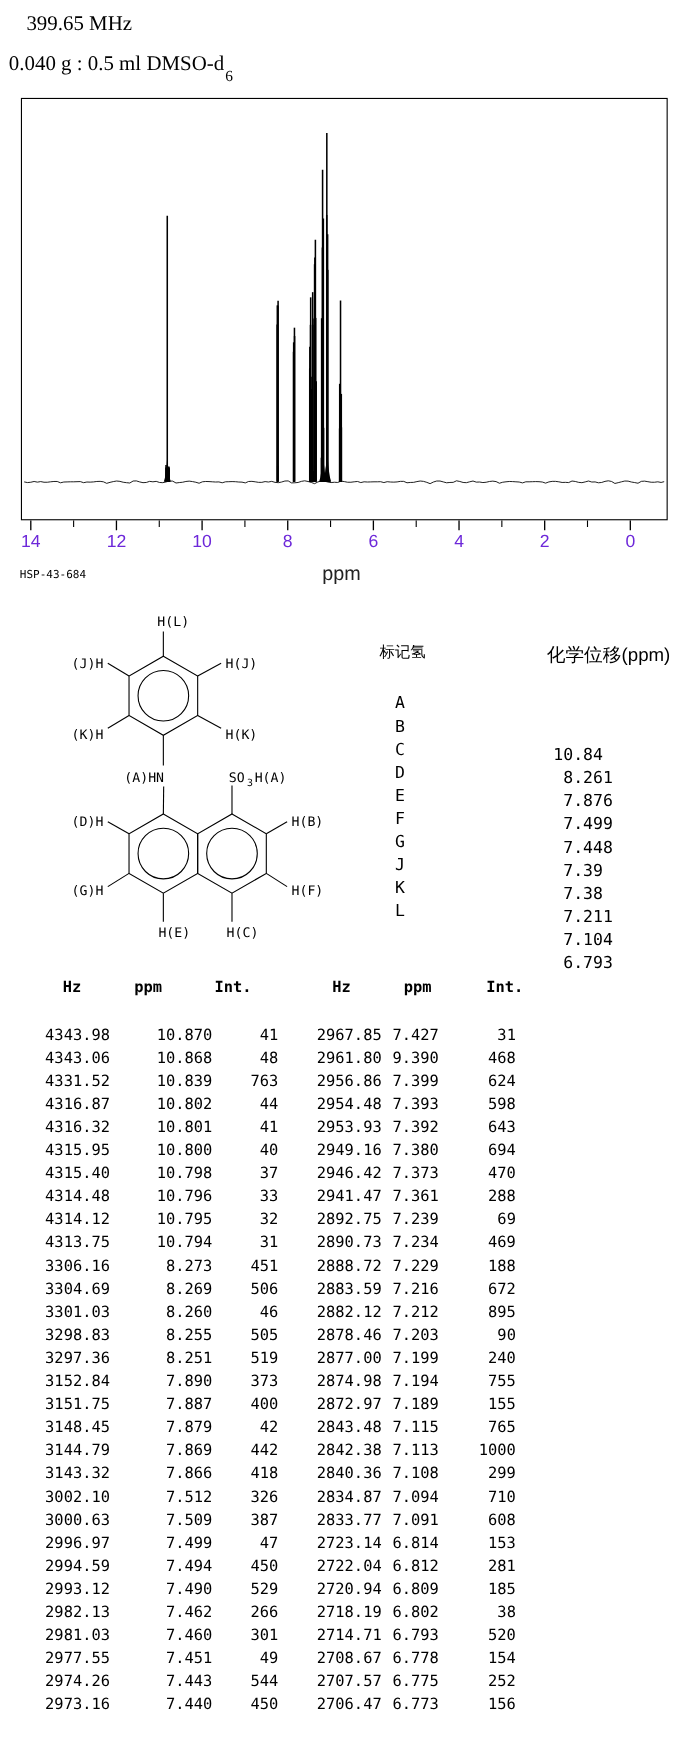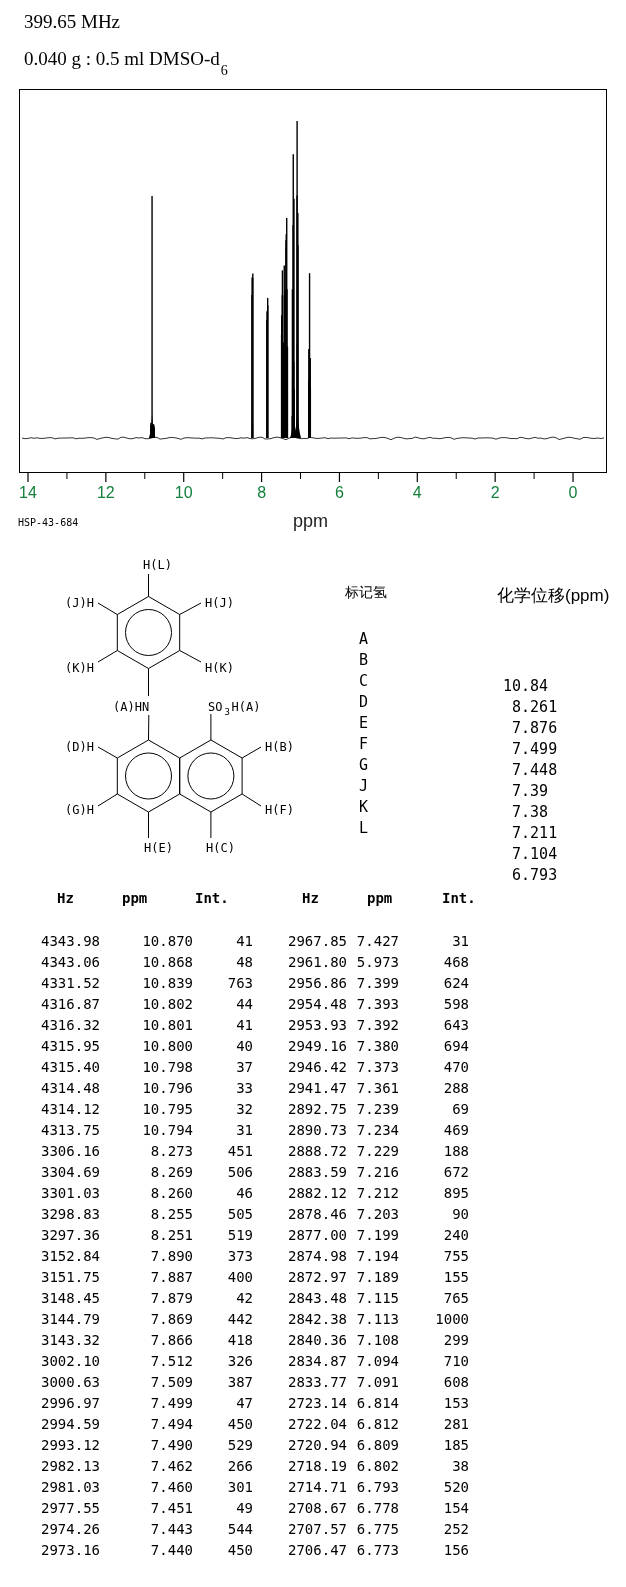--- a/index.html
+++ b/index.html
@@ -2,27 +2,27 @@
 <html><head>
 <meta charset="utf-8">
 <style>
   html,body{margin:0;padding:0;}
   body{
     width:626px;height:1587px;position:relative;background:#ffffff;color:#000;
     font-family:"Liberation Sans",sans-serif;overflow:hidden;
   }
   .abs{position:absolute;}
   .freq{left:24px;top:11px;font-family:"Liberation Serif",serif;font-size:19px;}
-  .sample{left:24px;top:48px;font-family:"Liberation Serif",serif;font-size:19px;}
+  .sample{left:8px;top:48px;font-family:"Liberation Serif",serif;font-size:19px;}
   .sample sub{font-size:14px;position:relative;top:5px;left:1px;}
   .plot-box{left:19px;top:89px;width:586px;height:382px;border:1px solid #000;}
   .plot-box svg{display:block;}
   #axis-svg{left:19px;top:473px;}
   .tick-label{position:absolute;top:484px;width:36px;margin-left:-18px;text-align:center;
-    font-size:16px;font-family:"Liberation Sans",sans-serif;color:#15803d;}
+    font-size:16px;font-family:"Liberation Sans",sans-serif;color:#6d28d9;}
   .hsp{left:18px;top:517px;font-family:"DejaVu Sans Mono",monospace;font-size:10px;letter-spacing:0px;}
   .ppm-title{left:293px;top:511px;font-size:18px;color:#222;}
   .structure-svg{left:40px;top:548px;}
   .assign-h1{left:345px;top:584px;font-size:14px;}
   .assign-h2{left:497px;top:584px;font-size:17px;}
   .assign-row{position:absolute;height:21px;line-height:21px;}
   .assign-label{position:absolute;left:359px;font-family:"DejaVu Sans Mono",monospace;font-size:15px;}
   .assign-shift{position:absolute;left:503px;font-family:"DejaVu Sans Mono",monospace;font-size:15px;white-space:pre;margin-top:47px;}
   .pk-head{position:absolute;top:890px;font-family:"DejaVu Sans Mono",monospace;font-size:14px;font-weight:bold;}
   .pk-block{position:absolute;top:931px;}
@@ -395,21 +395,21 @@
     </div>
   </div>
 <div id="peak-right" class="pk-block" style="left:285px">
     <div class="pk-row">
       <span class="pk-hz">2967.85</span>
       <span class="pk-ppm">7.427</span>
       <span class="pk-int">31</span>
     </div>
     <div class="pk-row">
       <span class="pk-hz">2961.80</span>
-      <span class="pk-ppm">5.973</span>
+      <span class="pk-ppm">9.390</span>
       <span class="pk-int">468</span>
     </div>
     <div class="pk-row">
       <span class="pk-hz">2956.86</span>
       <span class="pk-ppm">7.399</span>
       <span class="pk-int">624</span>
     </div>
     <div class="pk-row">
       <span class="pk-hz">2954.48</span>
       <span class="pk-ppm">7.393</span>

